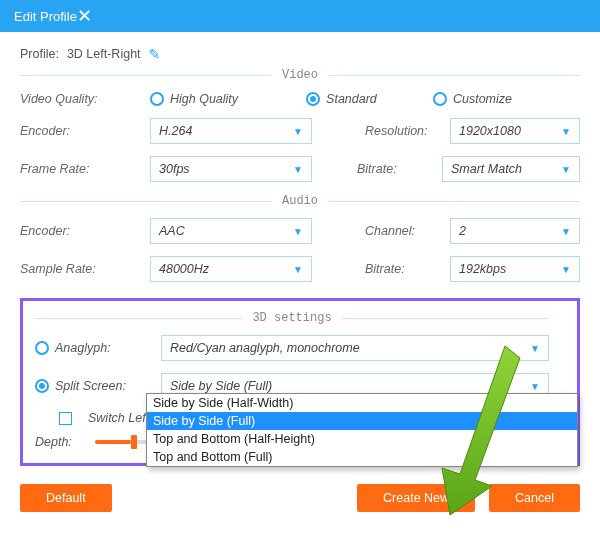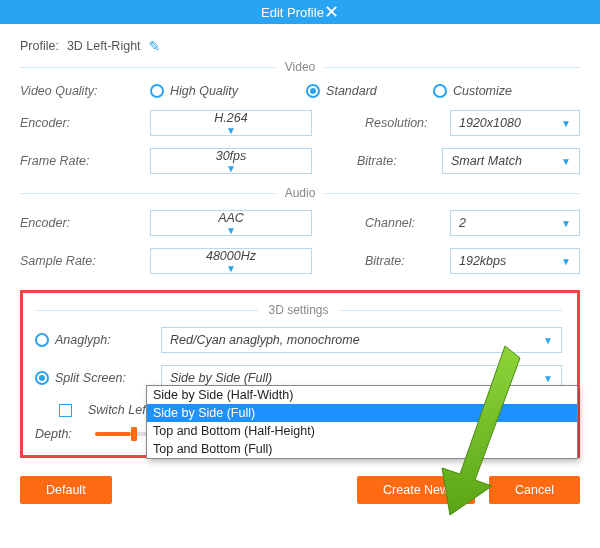--- a/index.html
+++ b/index.html
@@ -1,38 +1,38 @@
 <!DOCTYPE html>
 <html><head>
 <meta charset="utf-8">
 <style>
   * { box-sizing: border-box; font-family: Arial, sans-serif; }
   body { margin: 0; background: #f0f0f0; display: flex; justify-content: center; }
   .window { width: 600px; height: 548px; background: #fff; position: relative; overflow: hidden; }
-  .titlebar { background: #29a4f2; color: #fff; height: 24px; display: flex; align-items: center; padding: 0 14px; font-size: 13px; justify-content: center; }
+  .titlebar { background: #29a4f2; color: #fff; height: 32px; display: flex; align-items: center; padding: 0 14px; font-size: 13px; justify-content: flex-start; }
   .close-x { font-size: 18px; cursor: pointer; }
   .content { padding: 14px 20px 0 20px; font-size: 12.5px; color: #555; }
   .profile-row { display: flex; align-items: center; gap: 8px; margin-bottom: 6px; }
   .edit-icon { color: #29a4f2; cursor: pointer; font-size: 14px; }
   .section-divider { display: flex; align-items: center; gap: 10px; margin: 4px 0 10px 0; }
   .section-divider .line { flex: 1; height: 1px; background: #d0e6f5; }
-  .section-divider .lbl { color: #888; font-size: 12px; }
+  .section-divider .lbl { color: #888; font-size: 12px; font-family: Liberation Mono, monospace; }
   .form-row { display: flex; align-items: center; margin-bottom: 12px; gap: 10px; font-style: italic; }
   .lbl1 { width: 120px; color: #666; }
   .lbl2 { width: 75px; color: #666; }
   .radio { width: 14px; height: 14px; border: 2px solid #29a4f2; border-radius: 50%; display: inline-flex; align-items: center; justify-content: center; margin-right: 6px; cursor: pointer; flex-shrink: 0; }
   .radio.on::after { content: ""; width: 6px; height: 6px; background: #29a4f2; border-radius: 50%; }
   .radio-group { display: flex; align-items: center; }
   .radio-opt { display: flex; align-items: center; margin-right: 18px; cursor: pointer; }
   .select { border: 1px solid #b8d8ef; height: 26px; display: flex; align-items: center; padding: 0 8px; justify-content: space-between; color: #444; background: #fff; cursor: pointer; }
   .select .caret { color: #29a4f2; font-size: 10px; }
-  .sel-160 { width: 162px; flex-direction: column; }
+  .sel-160 { width: 162px; }
   .sel-wide { flex: 1; }
   .spacer { flex: 1; }
-  .box-3d { border: 3px solid #ef4444; padding: 10px 15px 14px 12px; margin-top: 16px; position: relative; }
+  .box-3d { border: 3px solid #8b5cf6; padding: 10px 28px 14px 12px; margin-top: 16px; position: relative; }
   .dropdown-open { position: absolute; left: 123px; top: 92px; width: 432px; border: 1px solid #888; background: #fff; box-shadow: 2px 3px 6px rgba(0,0,0,0.25); z-index: 5; }
   .dropdown-open .opt { padding: 2px 6px; font-size: 12.5px; color: #222; cursor: pointer; }
   .dropdown-open .opt.sel { background: #1e90ff; color: #fff; }
   .checkbox { width: 13px; height: 13px; border: 1.5px solid #29a4f2; display: inline-block; margin-right: 6px; cursor: pointer; }
   .depth-slider { position: relative; width: 130px; height: 4px; background: #ddd; border-radius: 2px; }
   .depth-slider .fill { position: absolute; left: 0; top: 0; height: 4px; width: 28%; background: #ff6a13; border-radius: 2px; }
   .depth-slider .thumb { position: absolute; left: 28%; top: -5px; width: 6px; height: 14px; background: #ff6a13; border-radius: 1px; cursor: pointer; }
   .footer { display: flex; gap: 14px; padding: 18px 20px; }
   .btn { background: #ff6a13; color: #fff; border: none; height: 28px; padding: 0 26px; font-size: 12.5px; cursor: pointer; border-radius: 2px; }
   .arrow { position: absolute; z-index: 20; pointer-events: none; }

